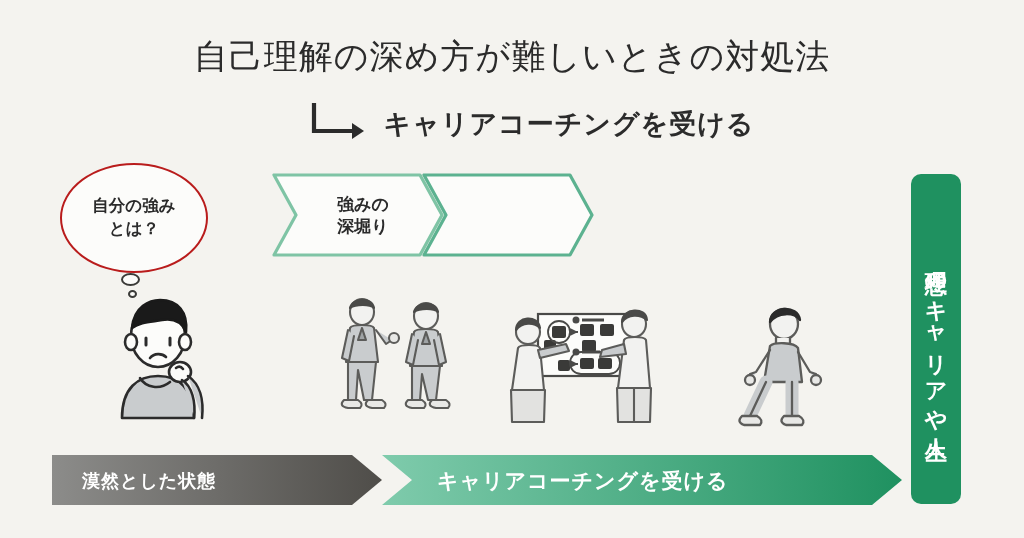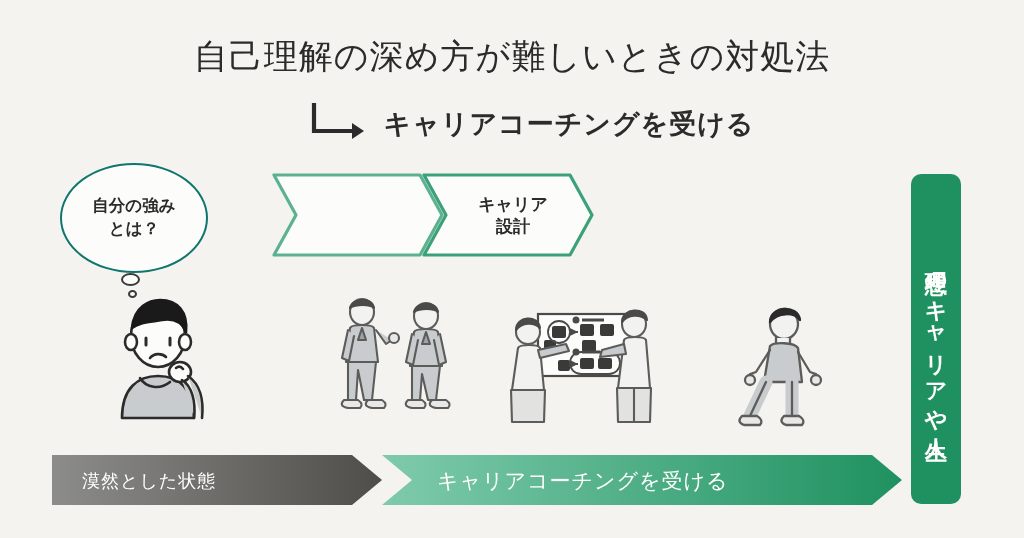--- a/index.html
+++ b/index.html
@@ -44,21 +44,21 @@
     letter-spacing: 1px;
     color: #2B2B2B;
     white-space: nowrap;
   }
 
   
   .bubble-wrap { position: absolute; left: 52px; top: 163px; width: 190px; height: 135px; }
   .bubble {
     position: absolute; left: 8px; top: 0;
     width: 148px; height: 110px;
-    border: 2px solid #0f766e;
+    border: 2px solid #b91c1c;
     border-radius: 50%;
     background: #FCFCFA;
     display: flex; flex-direction: column;
     align-items: center; justify-content: center;
     line-height: 1.38;
   }
   .bubble span {
     font-size: 16.5px; font-weight: 700; color: #2B2B2B; white-space: nowrap;
   }
   .bub-dot { position: absolute; border: 2px solid #3A3A38; border-radius: 50%; background: #FCFCFA; }
@@ -104,21 +104,21 @@
   .illus { position: absolute; }
   #ill-thinker { left: 88px; top: 292px; }
   #ill-talk    { left: 328px; top: 296px; }
   #ill-board   { left: 508px; top: 300px; }
   #ill-walk    { left: 736px; top: 300px; }
 
   
   .bottom { position: absolute; left: 52px; top: 455px; width: 860px; height: 50px; }
   .bar-text {
     position: absolute;
-    color: #FFFFFF; font-weight: 400; white-space: nowrap;
+    color: #FFFFFF; font-weight: 700; white-space: nowrap;
   }
   #bar-gray-label  { left: 30px;  top: 14px; font-size: 18px; letter-spacing: 1px; }
   #bar-green-label { left: 385px; top: 12px; font-size: 21px; letter-spacing: 1px; }
 </style>
 </head>
 <body>
 
 <div id="stage">
 
   <div class="title">自己理解の深め方が難しいときの対処法</div>
@@ -135,36 +135,36 @@
     <div class="bubble">
       <span>自分の強み</span>
       <span>とは？</span>
     </div>
     <div class="bub-dot bub-d1"></div>
     <div class="bub-dot bub-d2"></div>
   </div>
 
   <div class="steps">
 
+    <div class="step">
+      <svg width="172" height="84" viewBox="0 0 172 84">
+        <path d="M2 2 L148 2 L170 42 L148 82 L2 82 L24 42 Z" fill="#FCFCFA" stroke="#7FC4A5" stroke-width="3.2" stroke-linejoin="round"></path>
+      </svg>
+      <div class="lbl">
+        <div>強みの</div>
+        <div>深堀り</div>
+      </div>
+    </div>
 
     <div class="step">
       <svg width="172" height="84" viewBox="0 0 172 84">
         <path d="M2 2 L148 2 L170 42 L148 82 L2 82 L24 42 Z" fill="#FCFCFA" stroke="#5CB290" stroke-width="3.2" stroke-linejoin="round"></path>
       </svg>
     </div>
 
-    <div class="step">
-      <svg width="172" height="84" viewBox="0 0 172 84">
-        <path d="M2 2 L148 2 L170 42 L148 82 L2 82 L24 42 Z" fill="#FCFCFA" stroke="#3CA078" stroke-width="3.2" stroke-linejoin="round"></path>
-      </svg>
-      <div class="lbl">
-        <div>キャリア</div>
-        <div>設計</div>
-      </div>
-    </div>
 
 
   </div>
 
   <div class="goal-bar">
     <span>理想のキャリアや人生</span>
   </div>
 
   <svg class="illus" id="ill-thinker" width="140" height="140" viewBox="0 0 140 140">
     <g stroke="#2B2B2B" stroke-width="2.6" fill="none" stroke-linecap="round" stroke-linejoin="round">

